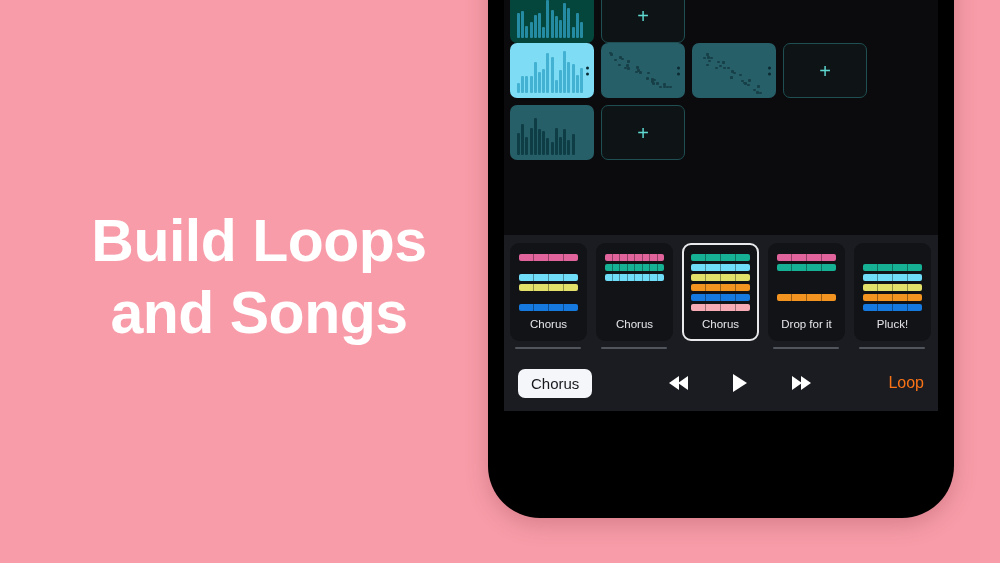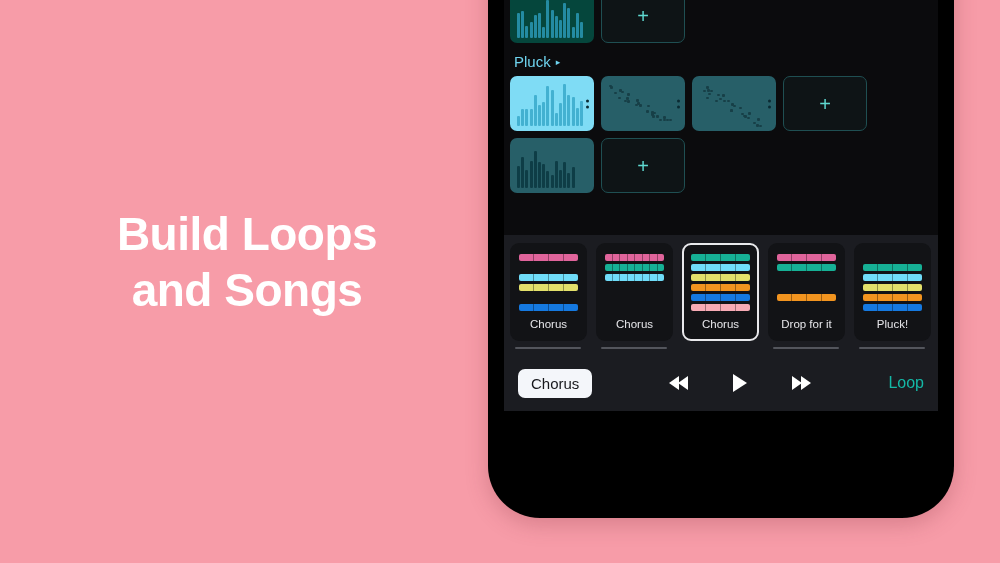--- a/index.html
+++ b/index.html
@@ -5,23 +5,23 @@
   html,body{margin:0;padding:0;}
   body{
     width:1000px;height:563px;overflow:hidden;
     background:#f79ca8;
     font-family:"Liberation Sans", sans-serif;
     position:relative;
   }
 
   
   .headline{
-    position:absolute;left:4px;top:206px;width:486px;
+    position:absolute;left:16px;top:206px;width:486px;
     text-align:center;color:#ffffff;
-    font-size:46px;line-height:1.22;font-weight:600;
+    font-size:59px;line-height:1.22;font-weight:600;
     letter-spacing:-0.5px;
   }
   .headline .l{display:block;}
 
   
   .phone{
     position:absolute;left:488px;top:-120px;
     width:466px;height:638px;
     background:#000;
     border-radius:0 0 52px 52px;
@@ -98,21 +98,21 @@
     position:absolute;left:0;right:0;top:475px;height:56px;
     background:#1b1c21;display:flex;align-items:center;
     padding:0 14px;box-sizing:border-box;
   }
   .pill{
     background:#f4f6fa;color:#17181c;font-size:15px;
     padding:7px 13px;border-radius:7px;line-height:1;
   }
   .tp-center{flex:1;display:flex;align-items:center;justify-content:center;gap:40px;}
   .tp-ico{color:#fff;display:flex;align-items:center;}
-  .loop{color:#14b8a6;font-size:16px;}
+  .loop{color:#f97316;font-size:16px;}
 </style>
 </head>
 <body>
 
 <div class="headline">
   <span class="l">Build Loops</span>
   <span class="l">and Songs</span>
 </div>
 
 <div class="phone">
@@ -137,24 +137,20 @@
               <b style="left: 46.2px; height: 34.5626px;"></b>
               <b style="left: 50.4px; height: 30.353px;"></b>
               <b style="left: 54.6px; height: 10.6038px;"></b>
               <b style="left: 58.8px; height: 24.9507px;"></b>
               <b style="left: 63px; height: 15.9927px;"></b>
             </div>
         </div>
         <div class="tile add">+</div>
       </div>
 
-      <div class="group-label">
-        <span>Pluck</span>
-        <span class="caret">▸</span>
-      </div>
 
       <div class="clip-row">
         <div class="tile sel">
           <div class="wave" id="w-sel">
               <b style="left: 0px; height: 9.65249px;"></b>
               <b style="left: 4.2px; height: 16.9598px;"></b>
               <b style="left: 8.4px; height: 16.5979px;"></b>
               <b style="left: 12.6px; height: 16.6471px;"></b>
               <b style="left: 16.8px; height: 31.4837px;"></b>
               <b style="left: 21px; height: 21.3363px;"></b>

